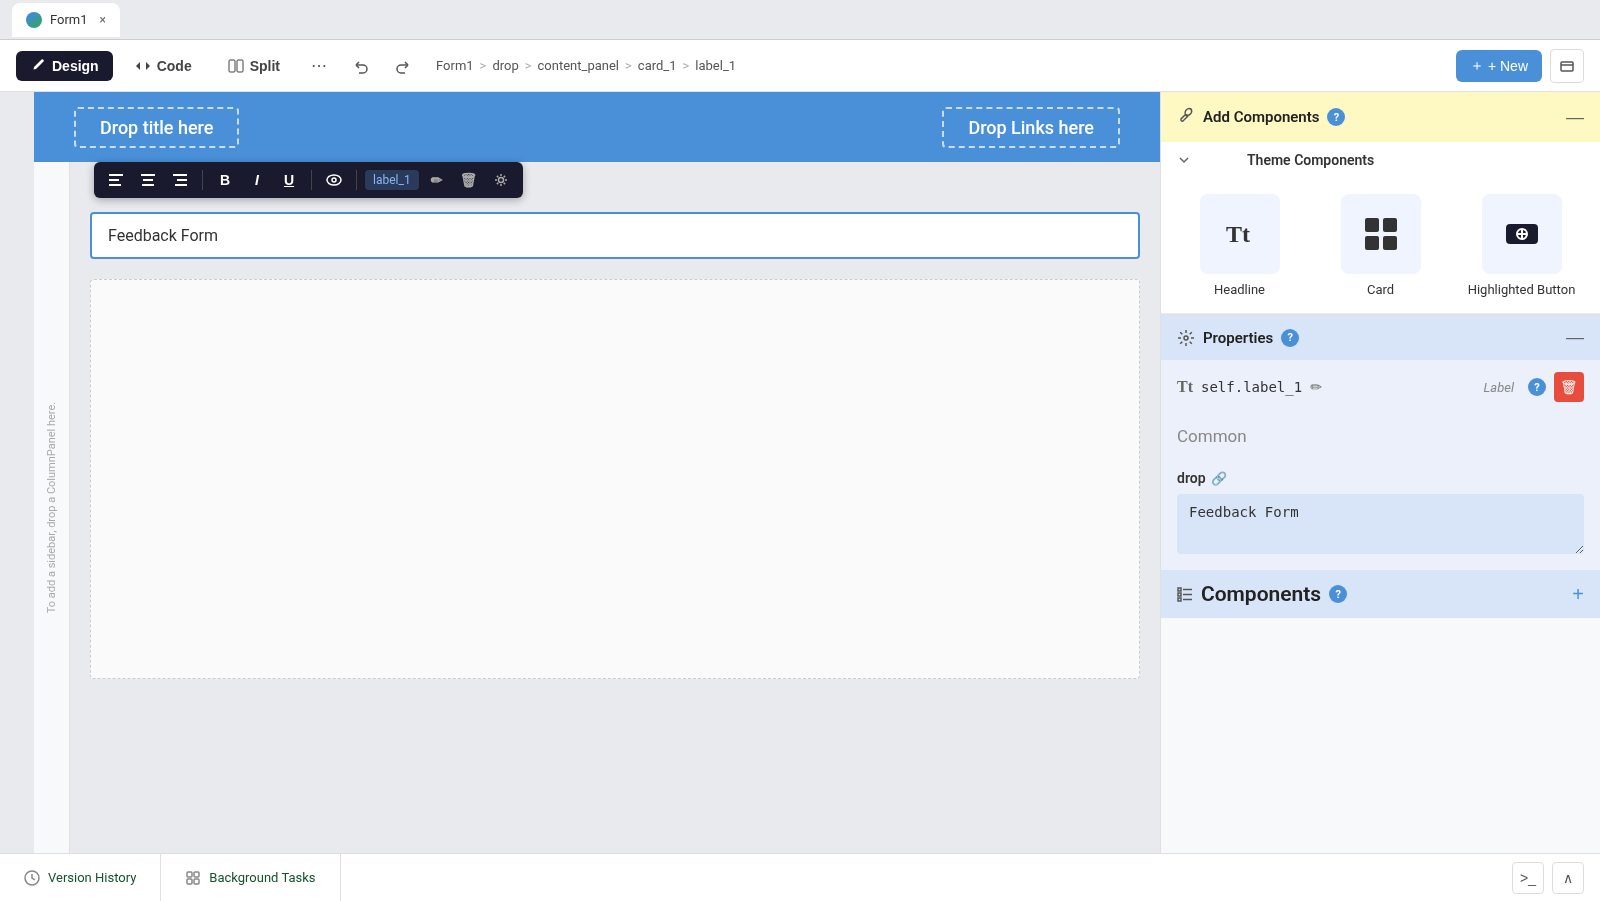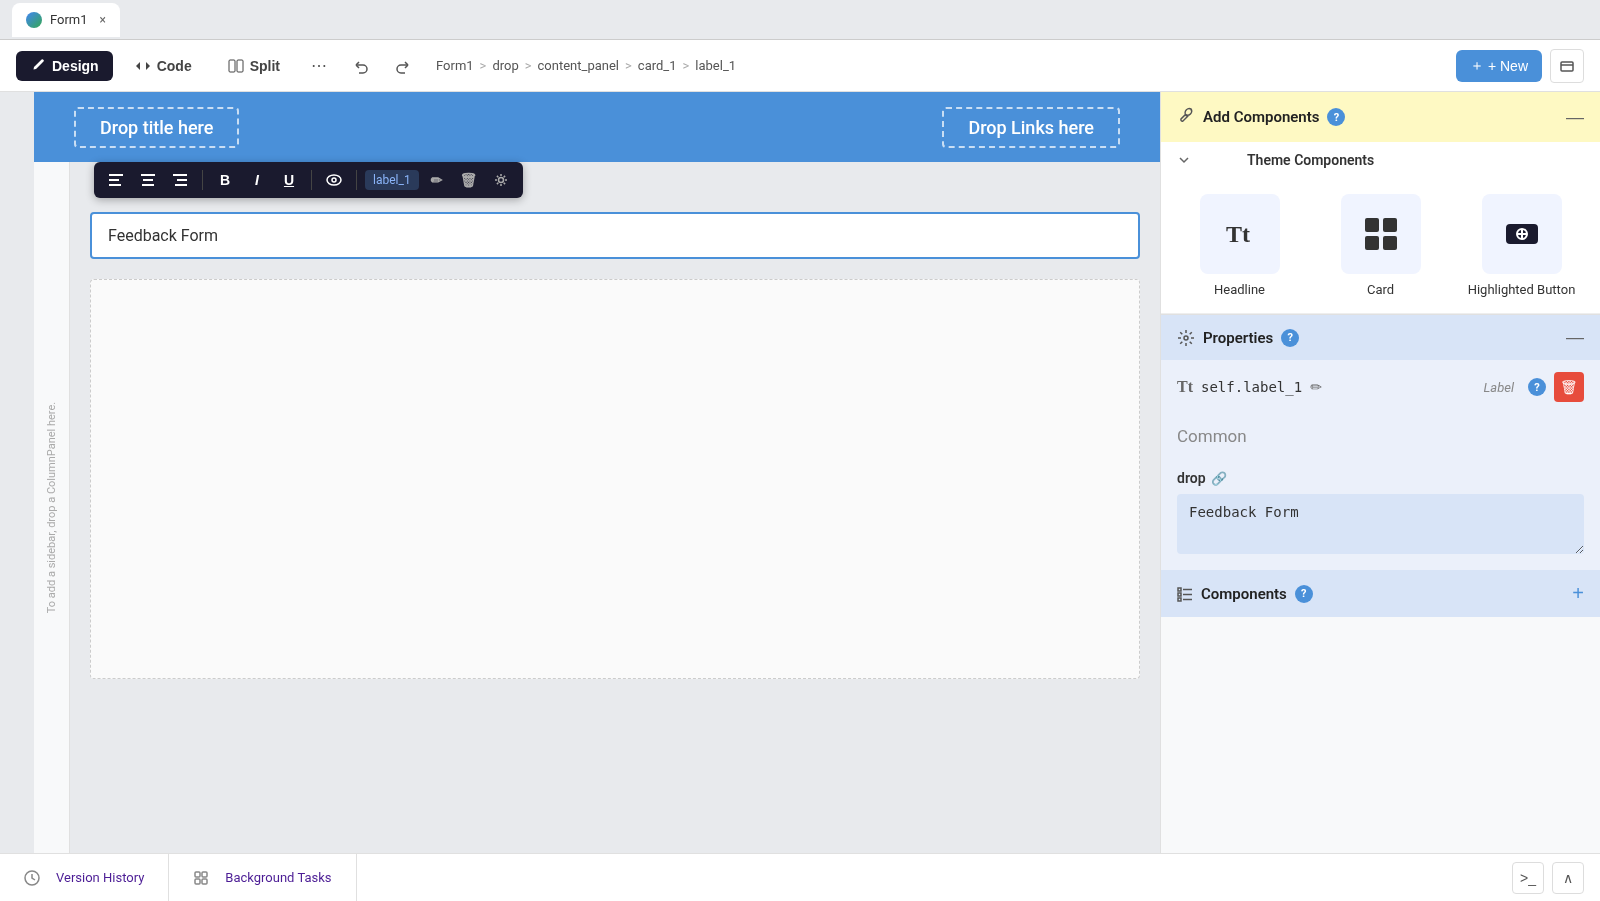--- a/index.html
+++ b/index.html
@@ -448,26 +448,26 @@
     .bottom-bar {
       height: 48px;
       background: #fff;
       border-top: 1px solid #e0e0e0;
       display: flex;
       align-items: center;
     }
     .bottom-tab {
       display: flex;
       align-items: center;
-      gap: 16px;
+      gap: 8px;
       padding: 0 24px;
       height: 100%;
       border-right: 1px solid #e0e0e0;
       font-size: 13px;
-      color: #4c1d95;
+      color: #14532d;
       cursor: pointer;
     }
     .bottom-right {
       margin-left: auto;
       display: flex;
       align-items: center;
       gap: 8px;
       padding-right: 16px;
     }
     .bottom-icon-btn {
@@ -719,21 +719,21 @@
       <div class="comp-section-header">
         <div style="display:flex; align-items:center; gap:8px;">
           <svg width="16" height="16" viewBox="0 0 16 16" fill="none" stroke="#555" stroke-width="1.5">
             <rect x="1" y="2" width="3" height="3"></rect>
               <line x1="6" y1="3.5" x2="15" y2="3.5"></line>
               <rect x="1" y="7" width="3" height="3"></rect>
               <line x1="6" y1="8.5" x2="15" y2="8.5"></line>
               <rect x="1" y="12" width="3" height="3"></rect>
               <line x1="6" y1="13.5" x2="15" y2="13.5"></line>
           </svg>
-          <span style="font-size:15px; font-weight:600; color:#222;">Components</span>
+          <span style="font-size:21px; font-weight:600; color:#222;">Components</span>
           <span class="help-badge">?</span>
         </div>
         <button class="panel-add-btn">+</button>
       </div>
     </div>
 
   </div>
 </div>
 
 <div class="bottom-bar">

